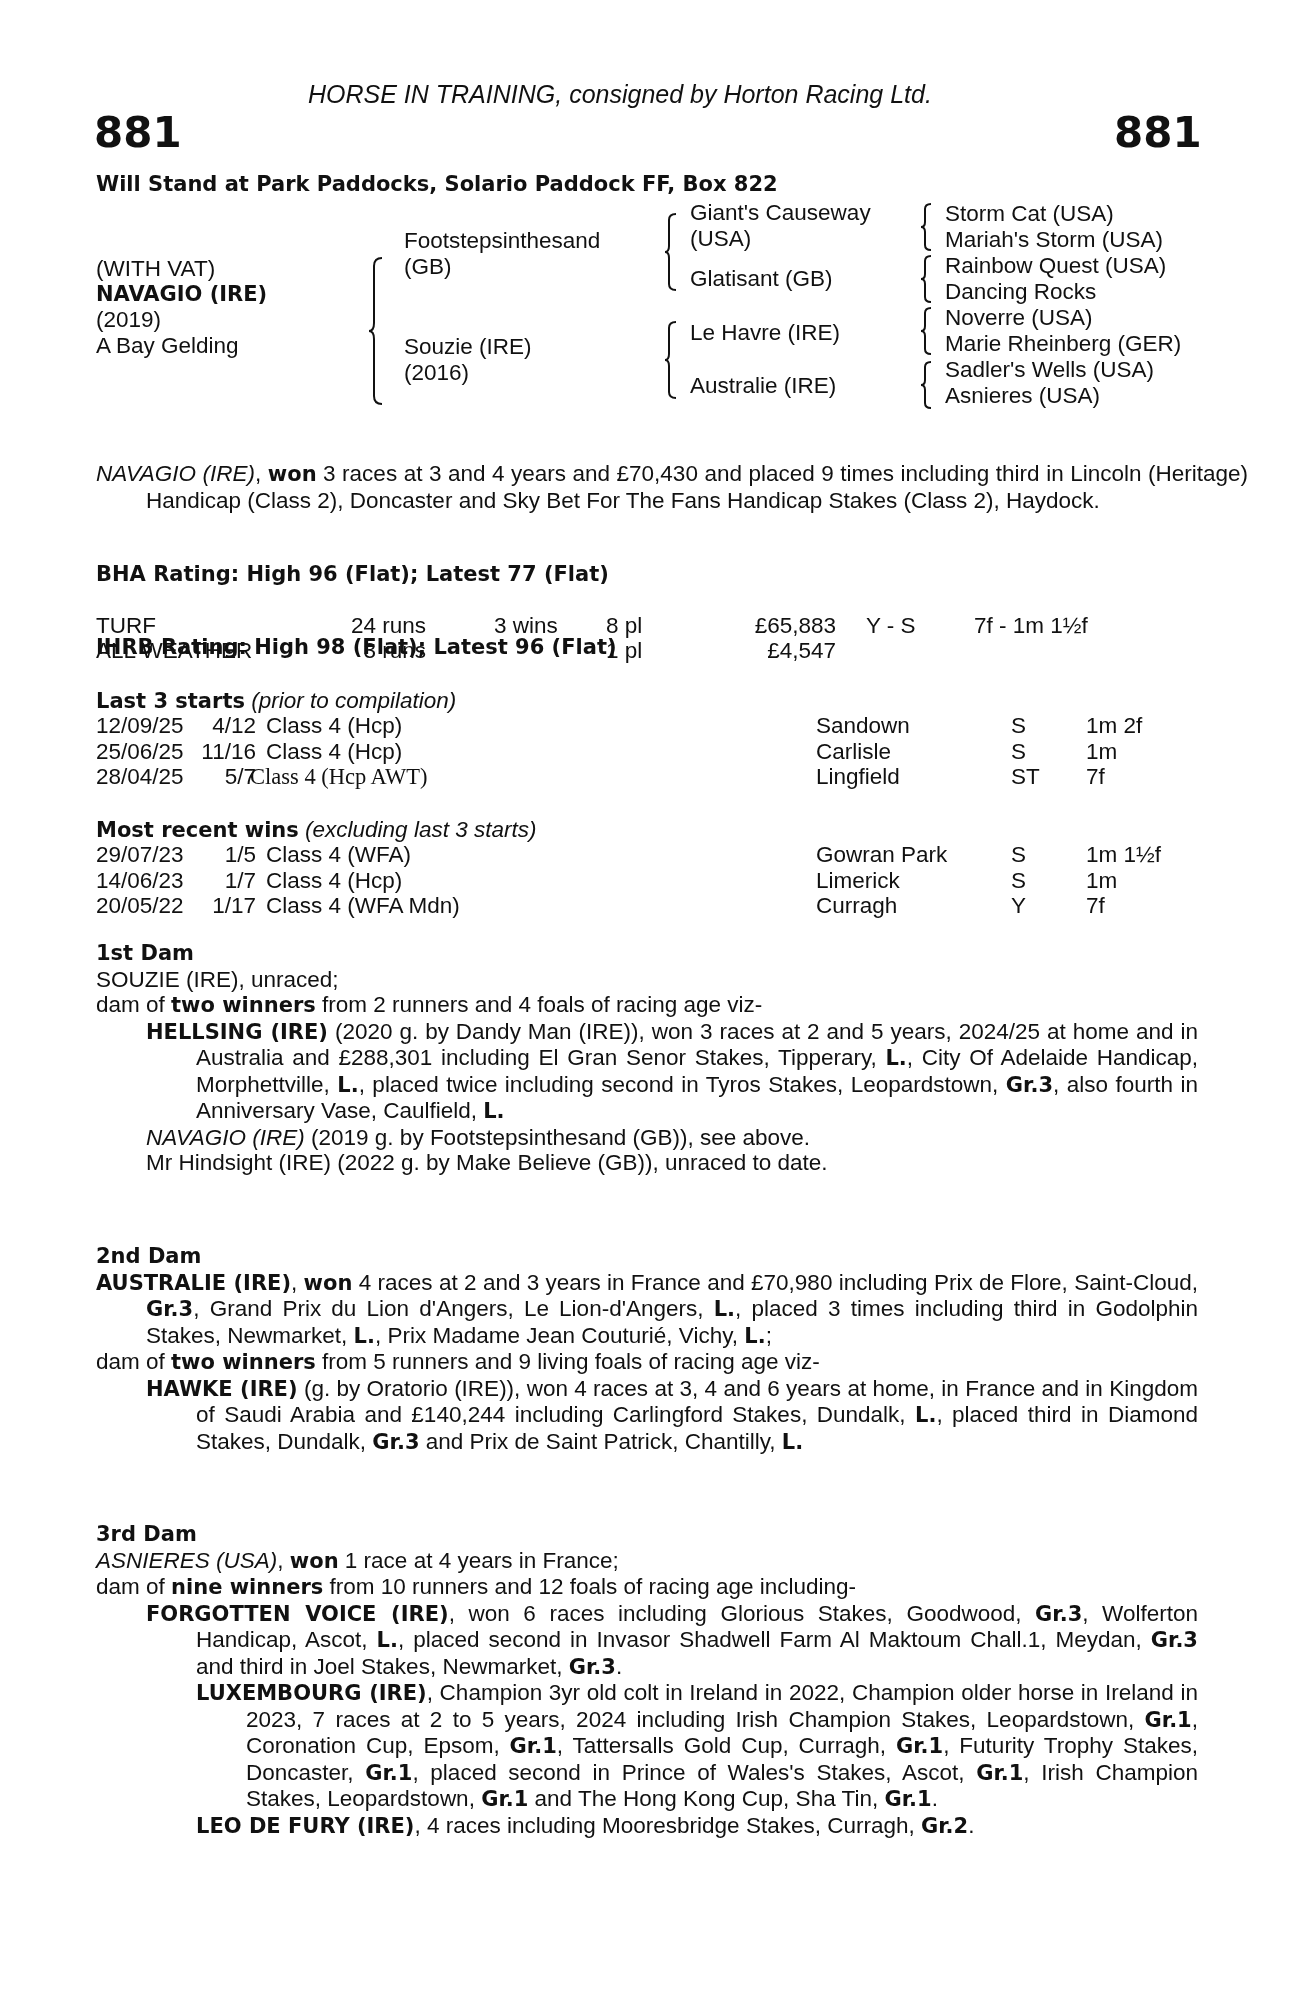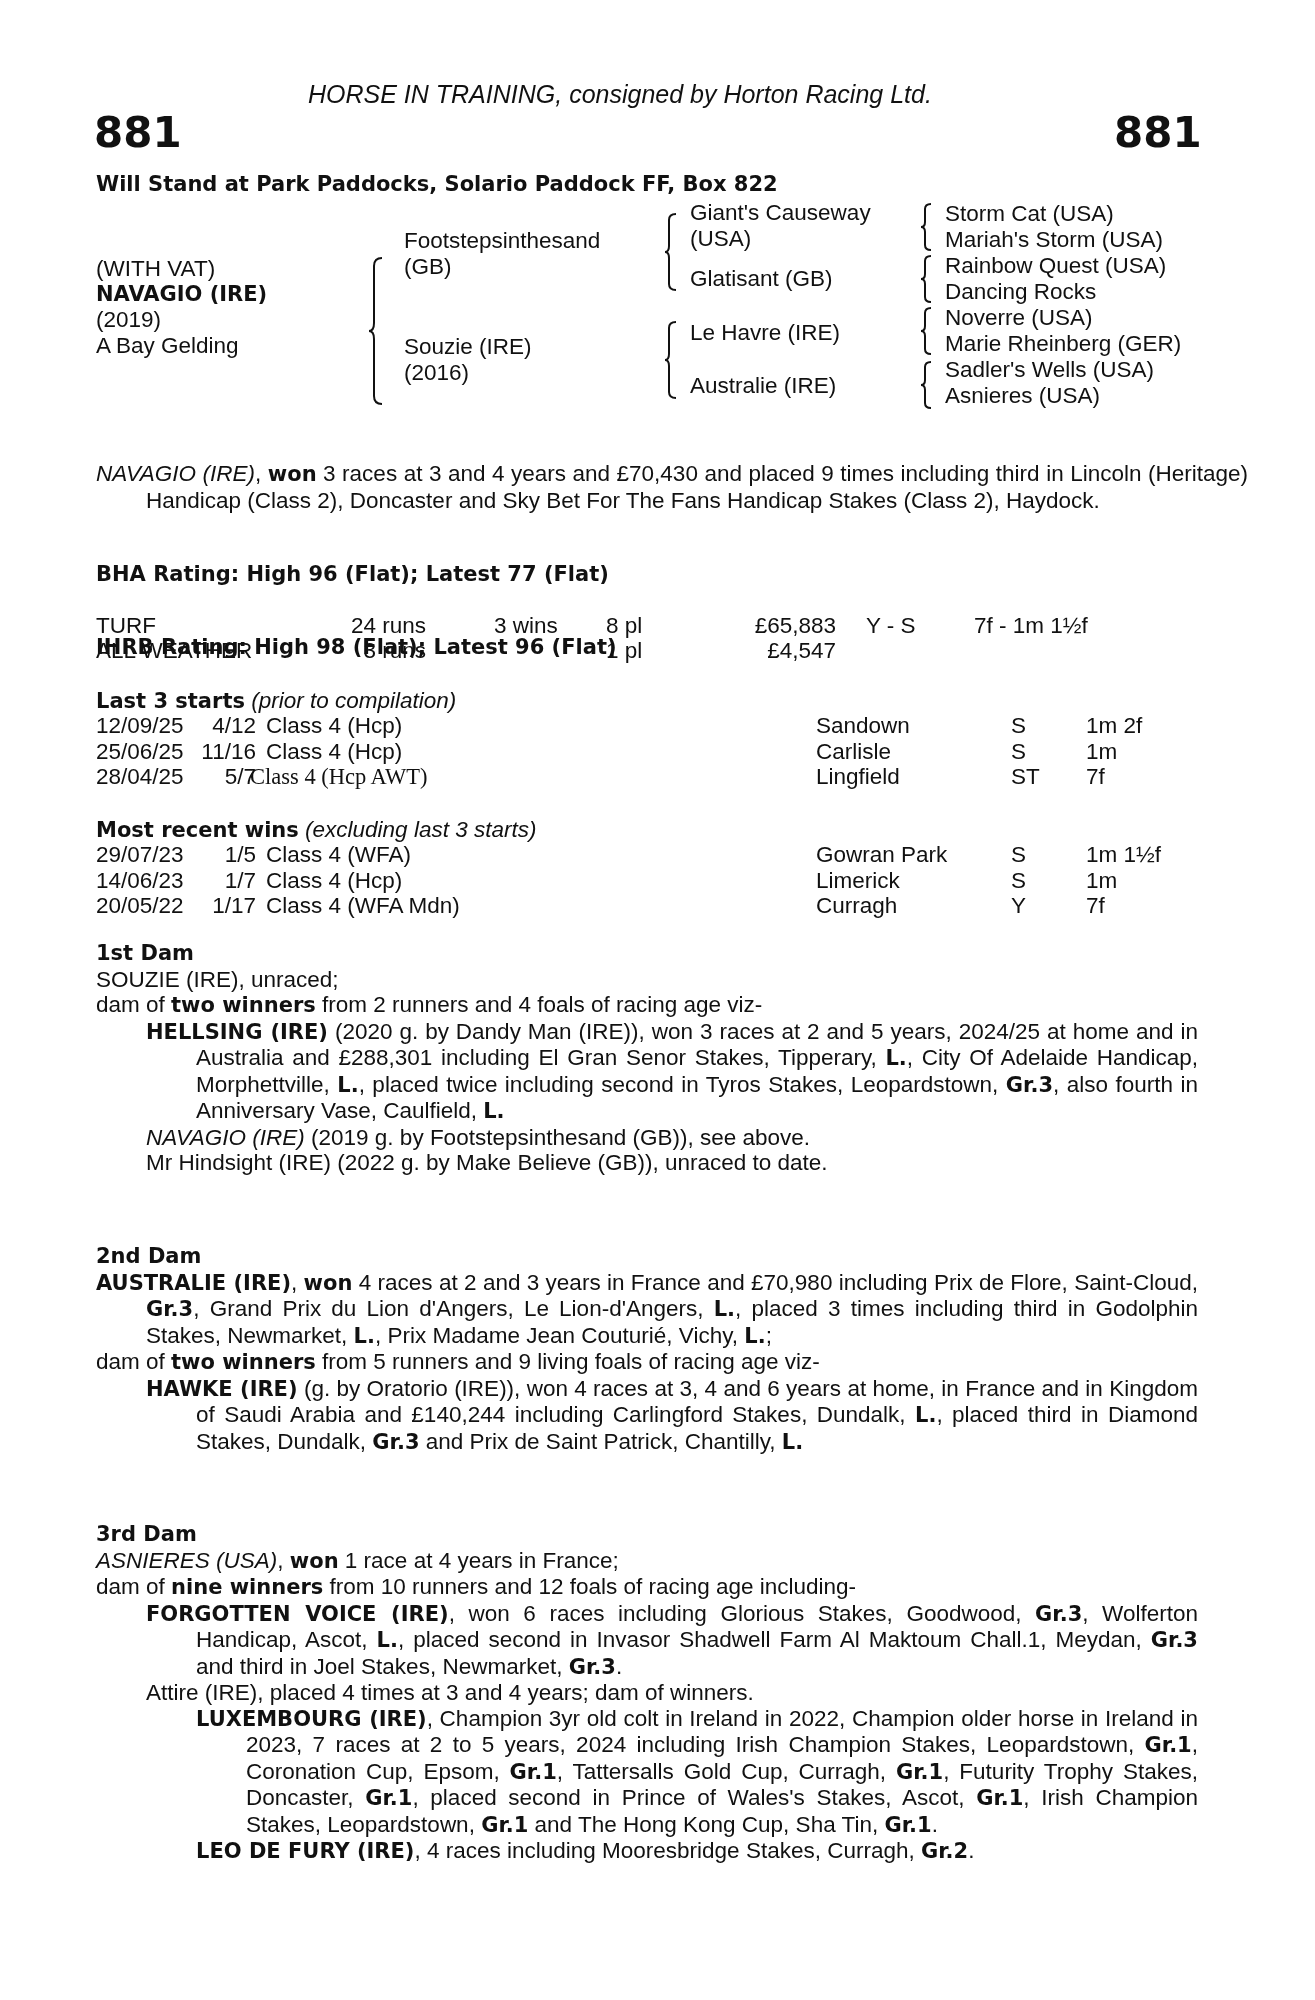--- a/index.html
+++ b/index.html
@@ -187,16 +187,15 @@
   <div class="hang"><span class="bb">AUSTRALIE (IRE)</span>, <span class="bb">won</span><span> 4 races at 2 and 3 years in France and £70,980 including Prix de Flore, Saint-Cloud, </span><span class="bb">Gr.3</span><span>, Grand Prix du Lion d'Angers, Le Lion-d'Angers, </span><span class="bb">L.</span><span>, placed 3 times including third in Godolphin Stakes, Newmarket, </span><span class="bb">L.</span><span>, Prix Madame Jean Couturié, Vichy, </span><span class="bb">L.</span><span>;</span></div>
   <div><span>dam of </span><span class="bb">two winners</span><span> from 5 runners and 9 living foals of racing age viz-</span></div>
   <div class="hang2"><span class="bb">HAWKE (IRE)</span><span> (g. by Oratorio (IRE)), won 4 races at 3, 4 and 6 years at home, in France and in Kingdom of Saudi Arabia and £140,244 including Carlingford Stakes, Dundalk, </span><span class="bb">L.</span><span>, placed third in Diamond Stakes, Dundalk, </span><span class="bb">Gr.3</span><span> and Prix de Saint Patrick, Chantilly, </span><span class="bb">L.</span></div>
 </div>
 
 <div class="para" style="top:1522px;">
   <div class="bb">3rd Dam</div>
   <div><span class="i">ASNIERES (USA)</span>, <span class="bb">won</span><span> 1 race at 4 years in France;</span></div>
   <div><span>dam of </span><span class="bb">nine winners</span><span> from 10 runners and 12 foals of racing age including-</span></div>
   <div class="hang2"><span class="bb">FORGOTTEN VOICE (IRE)</span><span>, won 6 races including Glorious Stakes, Goodwood, </span><span class="bb">Gr.3</span><span>, Wolferton Handicap, Ascot, </span><span class="bb">L.</span><span>, placed second in Invasor Shadwell Farm Al Maktoum Chall.1, Meydan, </span><span class="bb">Gr.3</span><span> and third in Joel Stakes, Newmarket, </span><span class="bb">Gr.3</span><span>.</span></div>
-  <div class="ind1">Attire (IRE), placed 4 times at 3 and 4 years; dam of winners.</div>
   <div class="hang3"><span class="bb">LUXEMBOURG (IRE)</span><span>, Champion 3yr old colt in Ireland in 2022, Champion older horse in Ireland in 2023, 7 races at 2 to 5 years, 2024 including Irish Champion Stakes, Leopardstown, </span><span class="bb">Gr.1</span><span>, Coronation Cup, Epsom, </span><span class="bb">Gr.1</span><span>, Tattersalls Gold Cup, Curragh, </span><span class="bb">Gr.1</span><span>, Futurity Trophy Stakes, Doncaster, </span><span class="bb">Gr.1</span><span>, placed second in Prince of Wales's Stakes, Ascot, </span><span class="bb">Gr.1</span><span>, Irish Champion Stakes, Leopardstown, </span><span class="bb">Gr.1</span><span> and The Hong Kong Cup, Sha Tin, </span><span class="bb">Gr.1</span><span>.</span></div>
   <div class="hang3"><span class="bb">LEO DE FURY (IRE)</span><span>, 4 races including Mooresbridge Stakes, Curragh, </span><span class="bb">Gr.2</span><span>.</span></div>
 </div>
 
 </body></html>

